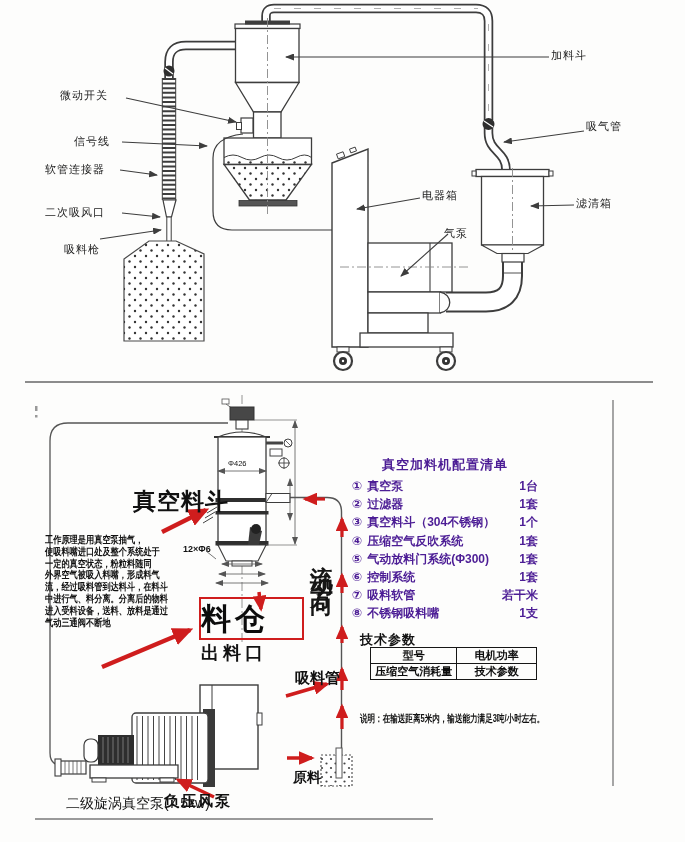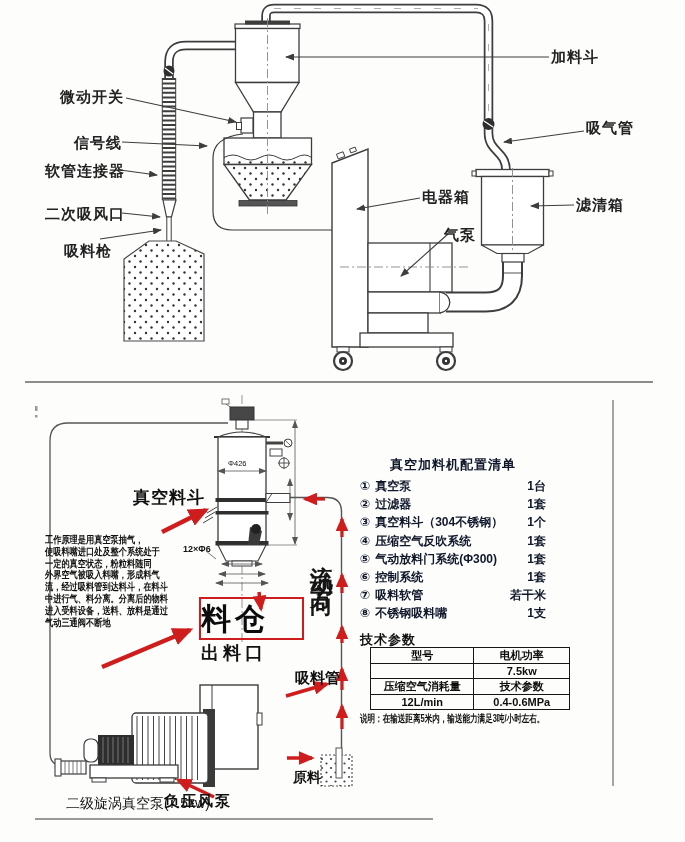--- a/index.html
+++ b/index.html
@@ -1,46 +1,46 @@
 <!DOCTYPE html>
 <html><head>
 <meta charset="utf-8">
 <style>
   html,body{margin:0;padding:0;background:#ffffff;}
   .page{position:relative;width:685px;height:842px;background:#fdfdfc;overflow:hidden;
         font-family:"Liberation Sans","DejaVu Sans",sans-serif;color:#1c1c1c;}
   .abs{position:absolute;}
   svg{position:absolute;left:0;top:0;}
-  .lbl{position:absolute;font-weight:bold;font-size:15px;letter-spacing:1px;color:#222;white-space:nowrap;}
+  .lbl{position:absolute;font-weight:normal;font-size:11px;letter-spacing:1px;color:#222;white-space:nowrap;}
   .divider{position:absolute;background:#8c8c8c;height:2px;}
   
   .b-lbl{position:absolute;white-space:nowrap;color:#111;}
   .principle{position:absolute;left:45px;top:151px;width:150px;font-size:10px;font-weight:bold;
              line-height:11.8px;transform:scaleX(0.82);transform-origin:0 0;color:#111;}
   .flowdir{position:absolute;left:307px;top:164px;writing-mode:vertical-rl;font-size:23px;
            font-weight:600;letter-spacing:9px;color:#151515;}
   .binbox{position:absolute;left:199px;top:214px;width:101px;height:39px;border:2.5px solid #cf1d1d;
           font-size:30px;font-weight:bold;letter-spacing:4px;padding-left:0;line-height:40px;color:#0c0c0c;}
   .outlet{left:201px;top:258px;font-size:18px;font-weight:bold;letter-spacing:4px;}
-  .vhop{left:133px;top:103px;font-size:17px;font-weight:bold;letter-spacing:1px;}
+  .vhop{left:133px;top:103px;font-size:23px;font-weight:bold;letter-spacing:1px;}
   .stube{left:295px;top:286px;font-size:15px;font-weight:bold;}
   .rawm{left:293px;top:386px;font-size:14px;font-weight:bold;}
   .ready{left:286px;top:401px;font-size:24px;font-weight:600;letter-spacing:1px;
          font-family:"Liberation Serif","DejaVu Serif",serif;}
   .nppump{left:164px;top:409px;font-size:15px;font-weight:bold;letter-spacing:2px;}
   .pmodel{left:66px;top:412px;font-size:14px;font-weight:500;}
   .boltdim{left:183px;top:161px;font-size:9px;font-weight:600;}
   .phidim{left:228px;top:76px;font-size:7.5px;}
-  .config{position:absolute;left:360px;top:73px;width:186px;color:#0f172a;}
+  .config{position:absolute;left:352px;top:73px;width:186px;color:#4c1d95;}
   .config .ctitle{text-align:center;font-size:13px;font-weight:bold;letter-spacing:1px;}
   .config .crow{display:flex;align-items:baseline;height:18.2px;font-size:12px;font-weight:bold;}
   .config .cno{margin-right:5px;}
   .config .cqty{margin-left:auto;}
   .techh{left:360px;top:248px;font-size:13px;font-weight:bold;letter-spacing:1px;}
-  table.tech{position:absolute;left:370px;top:264px;width:200px;border-collapse:collapse;}
+  table.tech{position:absolute;left:370px;top:264px;width:167px;border-collapse:collapse;}
   table.tech td{border:1.5px solid #161616;text-align:center;font-size:11px;font-weight:bold;
                 height:14px;padding:0;color:#0d0d0d;}
   .note{left:360px;top:329px;font-size:10.5px;font-weight:bold;transform:scaleX(0.72);
         transform-origin:0 0;}
 </style>
 </head>
 <body>
 
 <div class="page">
 
@@ -400,30 +400,22 @@
     </div>
 
     <div class="b-lbl techh">技术参数</div>
     <table class="tech">
       <tbody>
           <tr>
         <td style="width:52%;">型号</td>
         <td>电机功率</td>
       </tr>
       <tr>
-        <td></td>
-        <td>7.5kw</td>
-      </tr>
-      <tr>
         <td>压缩空气消耗量</td>
         <td>技术参数</td>
-      </tr>
-      <tr>
-        <td>12L/min</td>
-        <td>0.4-0.6MPa</td>
       </tr>
     </tbody>
       </table>
     <div class="b-lbl note">说明：在输送距离5米内，输送能力满足3吨/小时左右。</div>
   </div>
 
   <div class="divider" style="left:35px;top:818px;width:398px;background:#9a9a9a;"></div>
 </div>
 
 </body></html>

